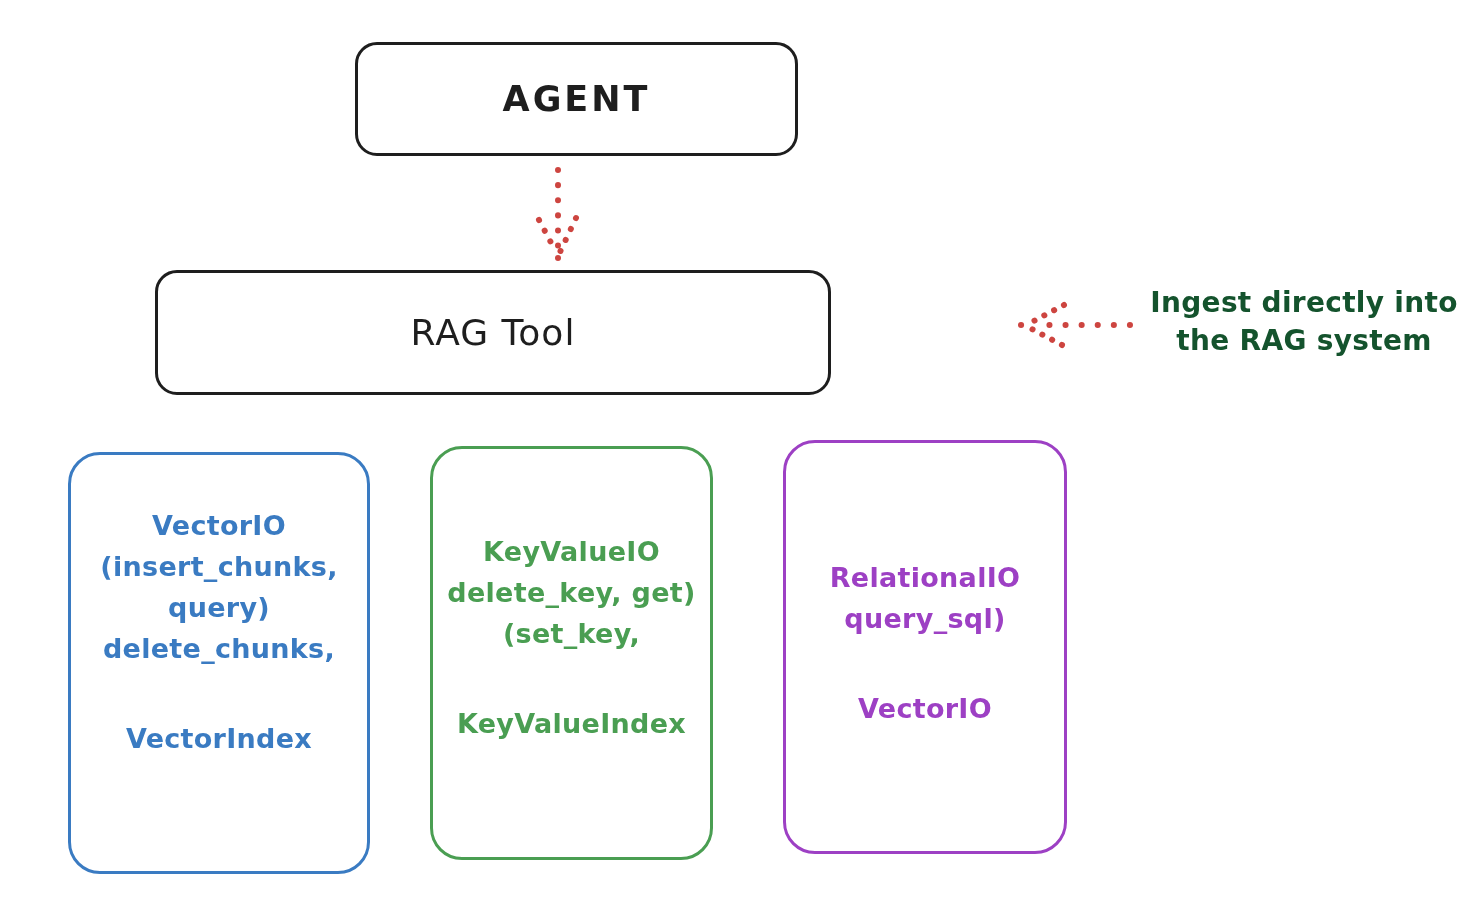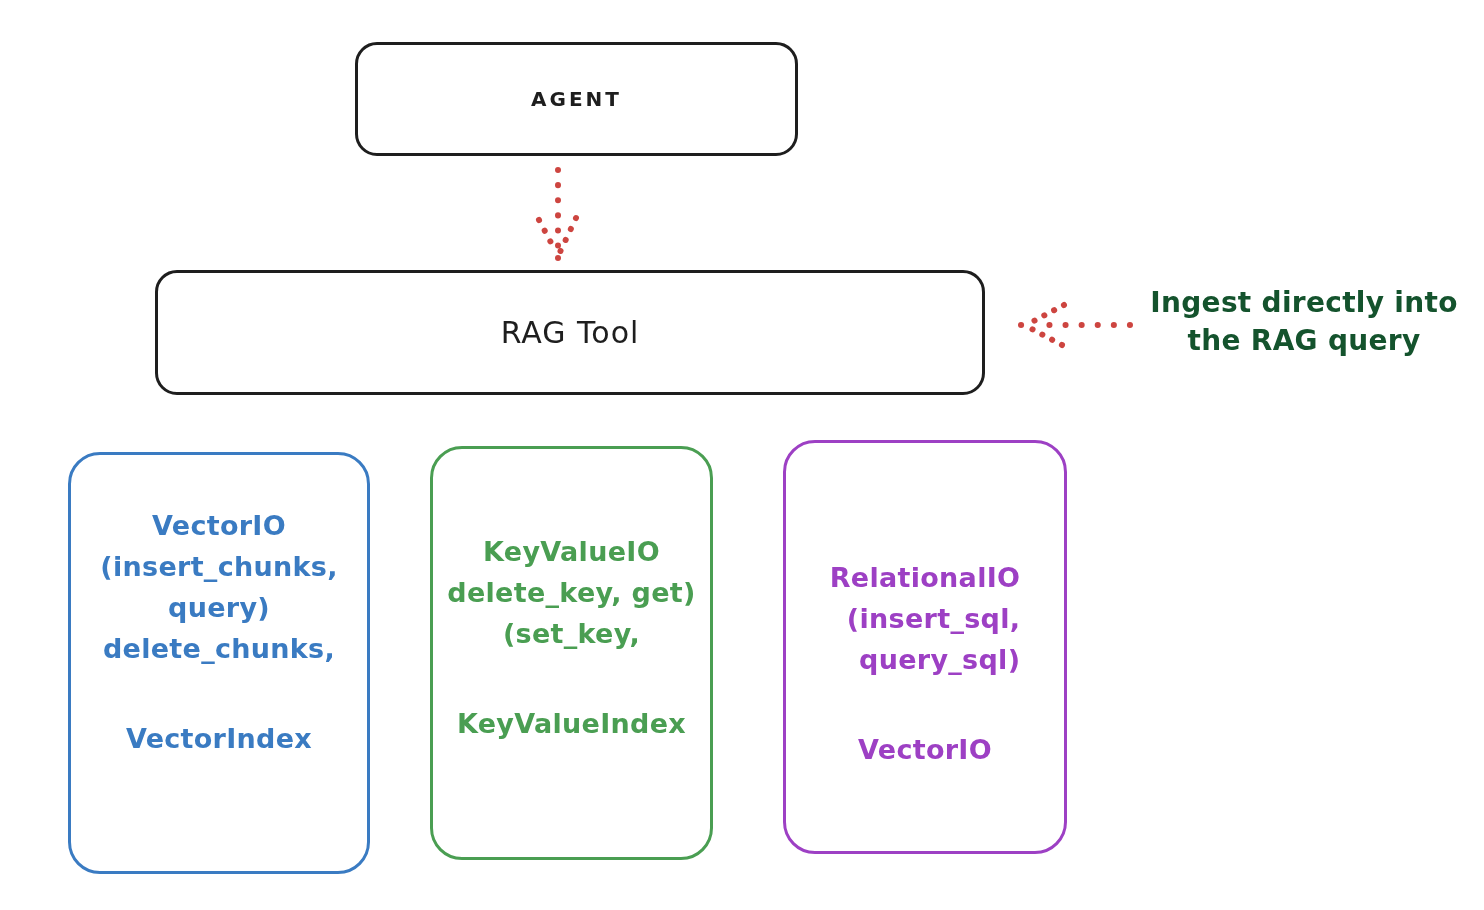--- a/index.html
+++ b/index.html
@@ -24,28 +24,28 @@
     border-radius: 22px;
     background: #ffffff;
     display: flex;
     align-items: center;
     justify-content: center;
     color: #1e1e1e;
   }
   .node-agent {
     left: 355px; top: 42px;
     width: 443px; height: 114px;
-    font-size: 20px;
+    font-size: 35px;
     font-weight: bold;
     letter-spacing: 3px;
   }
   .node-rag {
     left: 155px; top: 270px;
-    width: 830px; height: 125px;
-    font-size: 30px;
+    width: 676px; height: 125px;
+    font-size: 36px;
     font-weight: normal;
     letter-spacing: 1px;
   }
   
   .card {
     position: absolute;
     border-radius: 32px;
     background: #ffffff;
     display: flex;
     flex-direction: column;
@@ -54,21 +54,21 @@
     font-size: 27px;
     font-weight: bold;
     letter-spacing: 0.3px;
     border-style: solid;
     border-width: 3.5px;
   }
   .card .card-lines div { line-height: 41px; }
   .card .card-index { margin-top: 49px; line-height: 41px; }
   .card-vector   { left: 68px;  top: 452px; width: 302px; height: 422px; padding-top: 50px; }
   .card-keyvalue { left: 430px; top: 446px; width: 283px; height: 414px; padding-top: 82px; }
-  .card-relational { left: 783px; top: 440px; width: 284px; height: 414px; padding-top: 114px; text-align: right; }
+  .card-relational { left: 783px; top: 440px; width: 284px; height: 414px; padding-top: 114px; }
   
   .annotation {
     position: absolute;
     left: 1128px; top: 284px;
     width: 352px;
     text-align: center;
     font-size: 28px;
     font-weight: bold;
     line-height: 38px;
     letter-spacing: 0.3px;
@@ -105,21 +105,21 @@
     <g fill="none" stroke-width="6" stroke-linecap="round" stroke="#cd4540">
       <path d="M 1130 325 L 1036 325" stroke-dasharray="0.1 16"></path>
       <path d="M 1064 305 L 1028 324" stroke-dasharray="0.1 11"></path>
       <path d="M 1062 345 L 1028 327" stroke-dasharray="0.1 11"></path>
       <path d="M 1021 325 L 1021.2 325" stroke-dasharray="0.1 10"></path>
     </g>
   </svg>
 
   <div class="annotation" style="color: #14532d; border-color: rgb(205, 69, 64); text-align: center;">
     <div>Ingest directly into</div>
-    <div>the RAG query</div>
+    <div>the RAG system</div>
   </div>
 
   <div class="card card-vector" style="color: rgb(58, 123, 194); border-color: rgb(58, 123, 194);">
     <div class="card-lines">
       <div>VectorIO</div>
       <div>(insert_chunks,</div>
       <div>query)</div>
       <div>delete_chunks,</div>
     </div>
     <div class="card-index">VectorIndex</div>
@@ -130,19 +130,18 @@
       <div>KeyValueIO</div>
       <div>delete_key, get)</div>
       <div>(set_key,</div>
     </div>
     <div class="card-index">KeyValueIndex</div>
   </div>
 
   <div class="card card-relational" style="color: rgb(157, 64, 196); border-color: rgb(157, 64, 196);">
     <div class="card-lines">
       <div>RelationalIO</div>
-      <div>(insert_sql,</div>
       <div>query_sql)</div>
     </div>
     <div class="card-index">VectorIO</div>
   </div>
 
 </div>
 
 </body></html>

